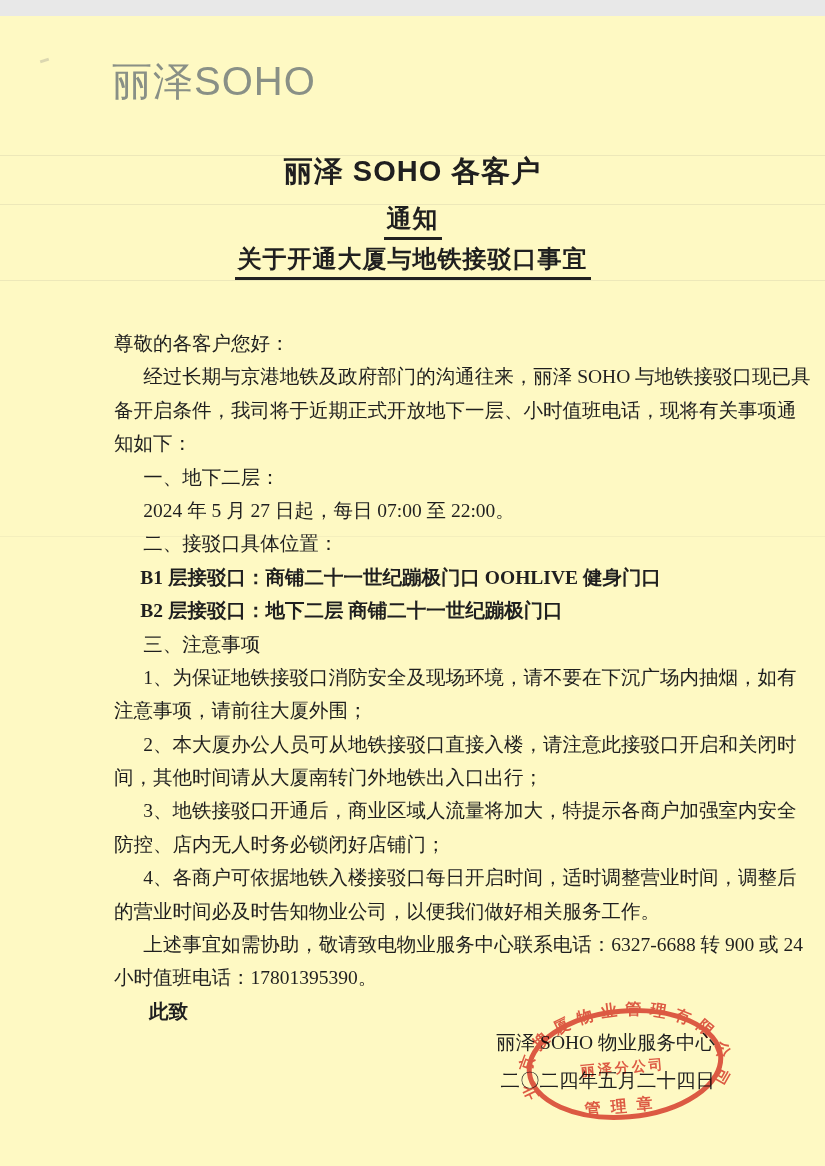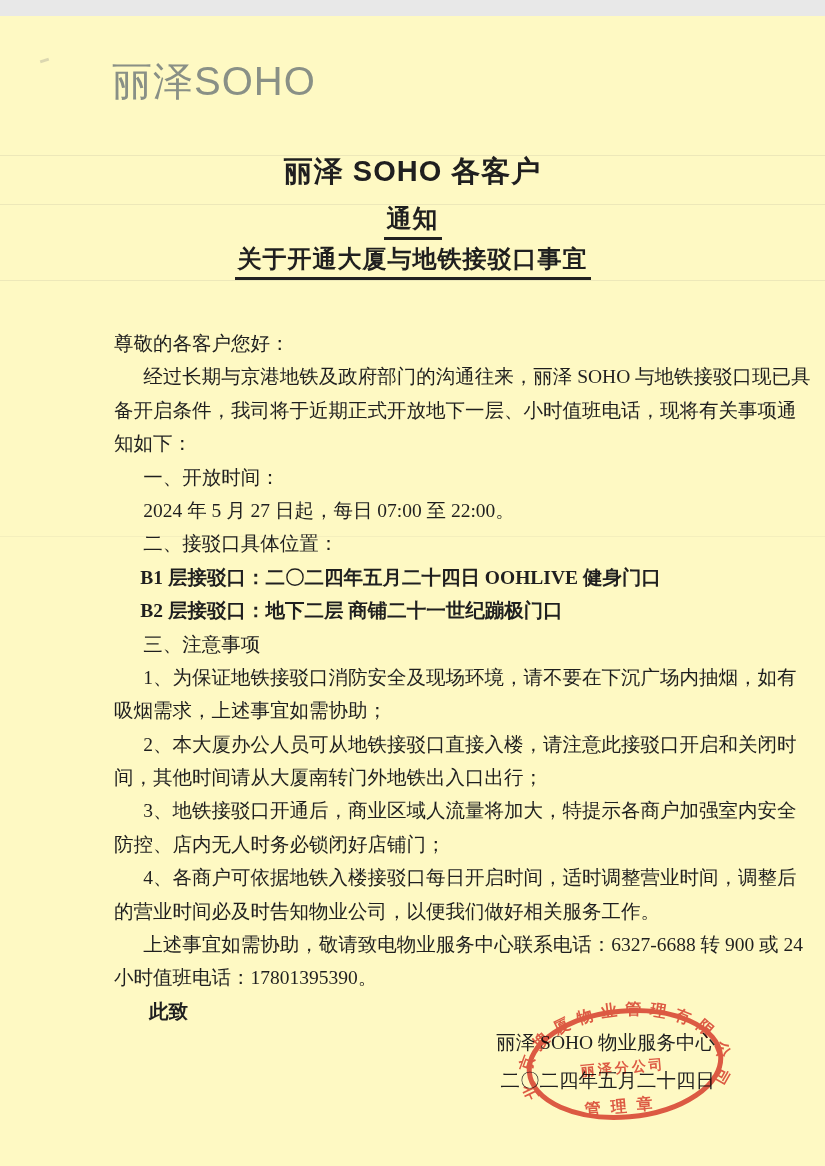--- a/index.html
+++ b/index.html
@@ -77,28 +77,28 @@
 
   <div class="title3wrap">
     <span class="utitle">关于开通大厦与地铁接驳口事宜</span>
   </div>
 
   <div class="body">
       <div class="line ">尊敬的各客户您好：</div>
       <div class="line indent">经过长期与京港地铁及政府部门的沟通往来，丽泽 SOHO 与地铁接驳口现已具</div>
       <div class="line ">备开启条件，我司将于近期正式开放地下一层、小时值班电话，现将有关事项通</div>
       <div class="line ">知如下：</div>
-      <div class="line indent">一、开放时间：</div>
+      <div class="line indent">一、地下二层：</div>
       <div class="line indent underline">2024 年 5 月 27 日起，每日 07:00 至 22:00。</div>
       <div class="line indent">二、接驳口具体位置：</div>
-      <div class="line indent-sm bold">B1 层接驳口：二〇二四年五月二十四日 OOHLIVE 健身门口</div>
+      <div class="line indent-sm bold">B1 层接驳口：商铺二十一世纪蹦极门口 OOHLIVE 健身门口</div>
       <div class="line indent-sm bold">B2 层接驳口：地下二层 商铺二十一世纪蹦极门口</div>
       <div class="line indent">三、注意事项</div>
       <div class="line indent">1、为保证地铁接驳口消防安全及现场环境，请不要在下沉广场内抽烟，如有</div>
-      <div class="line ">吸烟需求，上述事宜如需协助；</div>
+      <div class="line ">注意事项，请前往大厦外围；</div>
       <div class="line indent">2、本大厦办公人员可从地铁接驳口直接入楼，请注意此接驳口开启和关闭时</div>
       <div class="line ">间，其他时间请从大厦南转门外地铁出入口出行；</div>
       <div class="line indent">3、地铁接驳口开通后，商业区域人流量将加大，特提示各商户加强室内安全</div>
       <div class="line ">防控、店内无人时务必锁闭好店铺门；</div>
       <div class="line indent">4、各商户可依据地铁入楼接驳口每日开启时间，适时调整营业时间，调整后</div>
       <div class="line ">的营业时间必及时告知物业公司，以便我们做好相关服务工作。</div>
       <div class="line indent">上述事宜如需协助，敬请致电物业服务中心联系电话：6327-6688 转 900 或 24</div>
       <div class="line ">小时值班电话：17801395390。</div>
       <div class="line indent-lg bold">此致</div>
     </div>

